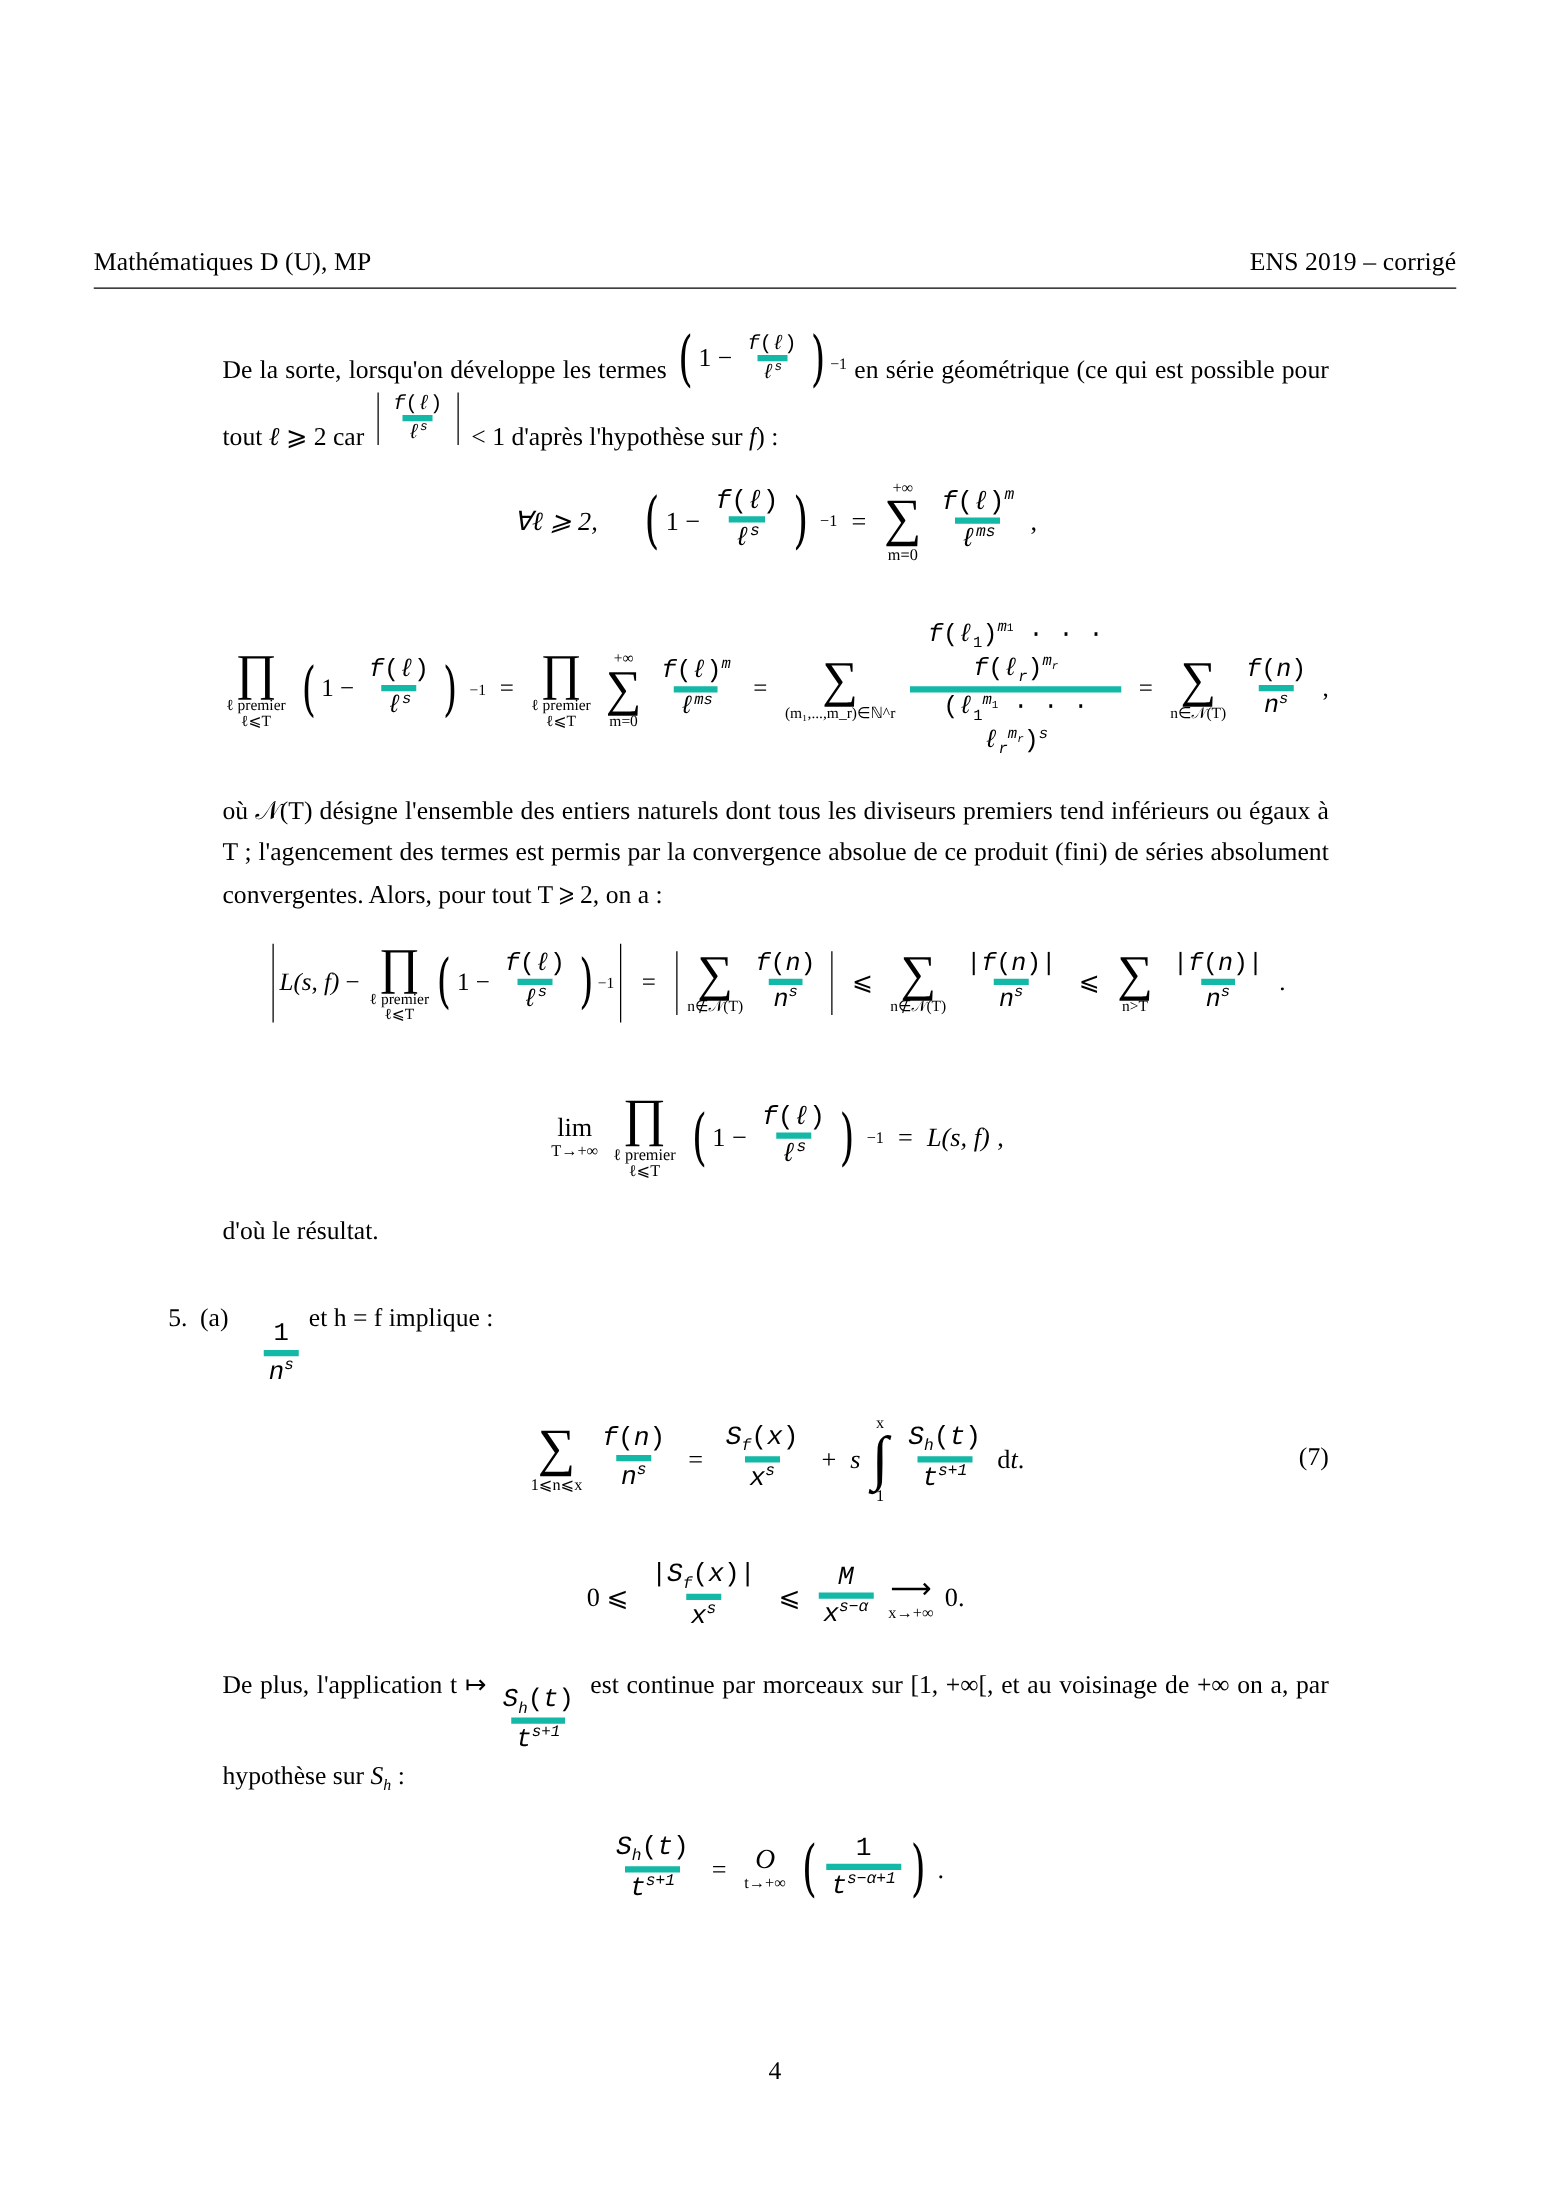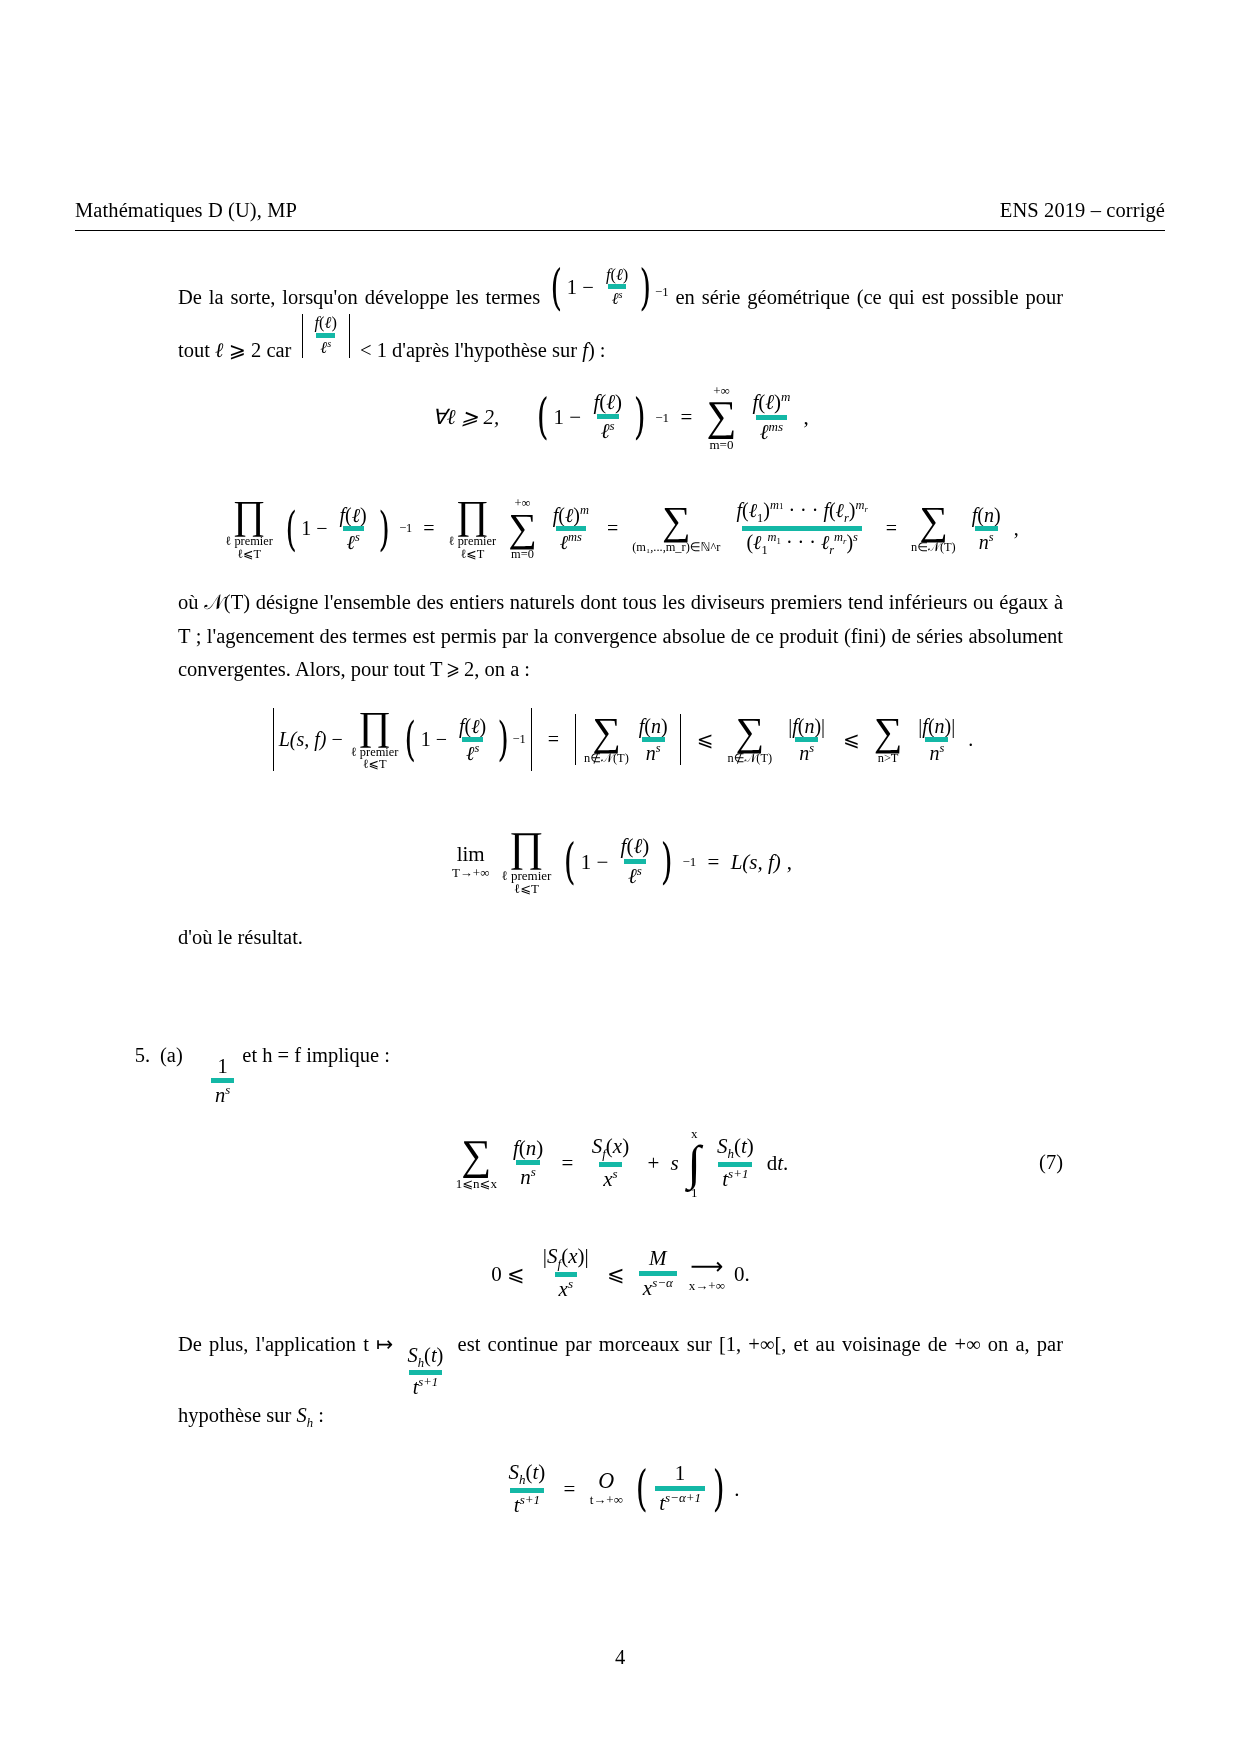--- a/index.html
+++ b/index.html
@@ -78,20 +78,21 @@
   sup.n { font-size: .62em; vertical-align: super; font-style: normal; }
   sub.n { font-size: .62em; vertical-align: sub; font-style: normal; }
 
   .frac {
     display: inline-flex;
     flex-direction: column;
     align-items: center;
     vertical-align: -0.55em;
     margin: 0 3px;
     line-height: 1.12;
+    font-family: Liberation Mono, monospace;
   }
   .frac > .num { padding: 0 4px; }
   .frac > .den { padding: 0 4px; border-top: 5px solid #14b8a6; }
   .frac.small { font-size: .8em; vertical-align: -0.45em; }
 
   .bigop {
     display: inline-flex;
     flex-direction: column;
     align-items: center;
     justify-content: center;

